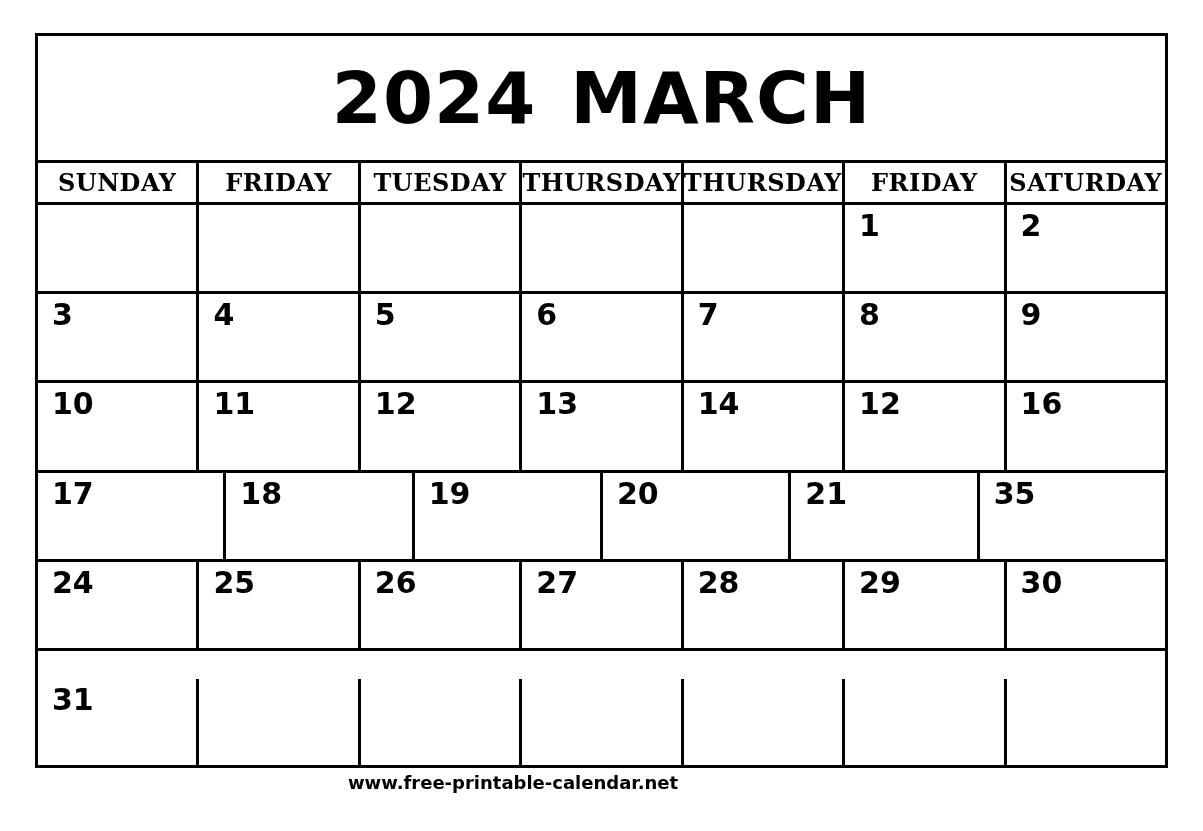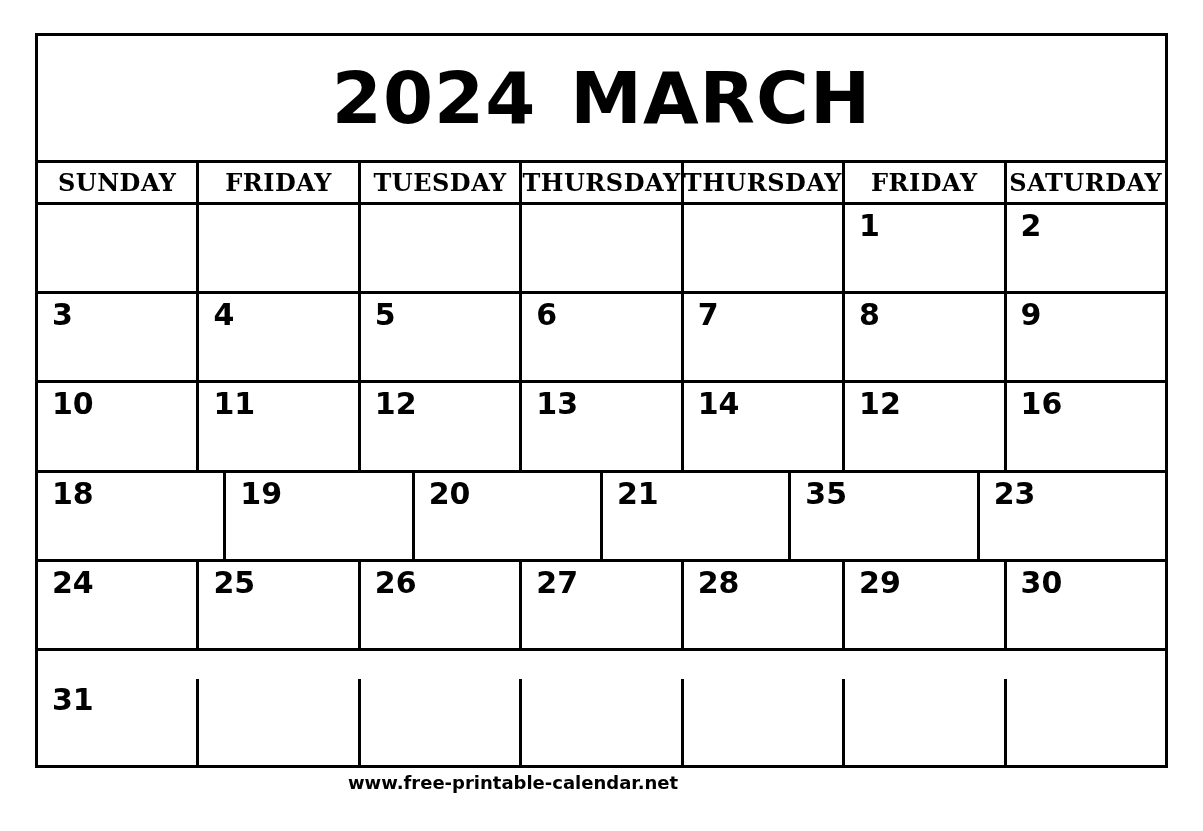--- a/index.html
+++ b/index.html
@@ -180,26 +180,26 @@
         <div class="day-cell"><span class="day-number">10</span></div>
         <div class="day-cell"><span class="day-number">11</span></div>
         <div class="day-cell"><span class="day-number">12</span></div>
         <div class="day-cell"><span class="day-number">13</span></div>
         <div class="day-cell"><span class="day-number">14</span></div>
         <div class="day-cell"><span class="day-number">12</span></div>
         <div class="day-cell"><span class="day-number">16</span></div>
       </div>
 
       <div class="week-row">
+        <div class="day-cell"><span class="day-number">17</span></div>
         <div class="day-cell"><span class="day-number">18</span></div>
         <div class="day-cell"><span class="day-number">19</span></div>
         <div class="day-cell"><span class="day-number">20</span></div>
         <div class="day-cell"><span class="day-number">21</span></div>
         <div class="day-cell"><span class="day-number">35</span></div>
-        <div class="day-cell"><span class="day-number">23</span></div>
       </div>
 
       <div class="week-row">
         <div class="day-cell"><span class="day-number">24</span></div>
         <div class="day-cell"><span class="day-number">25</span></div>
         <div class="day-cell"><span class="day-number">26</span></div>
         <div class="day-cell"><span class="day-number">27</span></div>
         <div class="day-cell"><span class="day-number">28</span></div>
         <div class="day-cell"><span class="day-number">29</span></div>
         <div class="day-cell"><span class="day-number">30</span></div>

